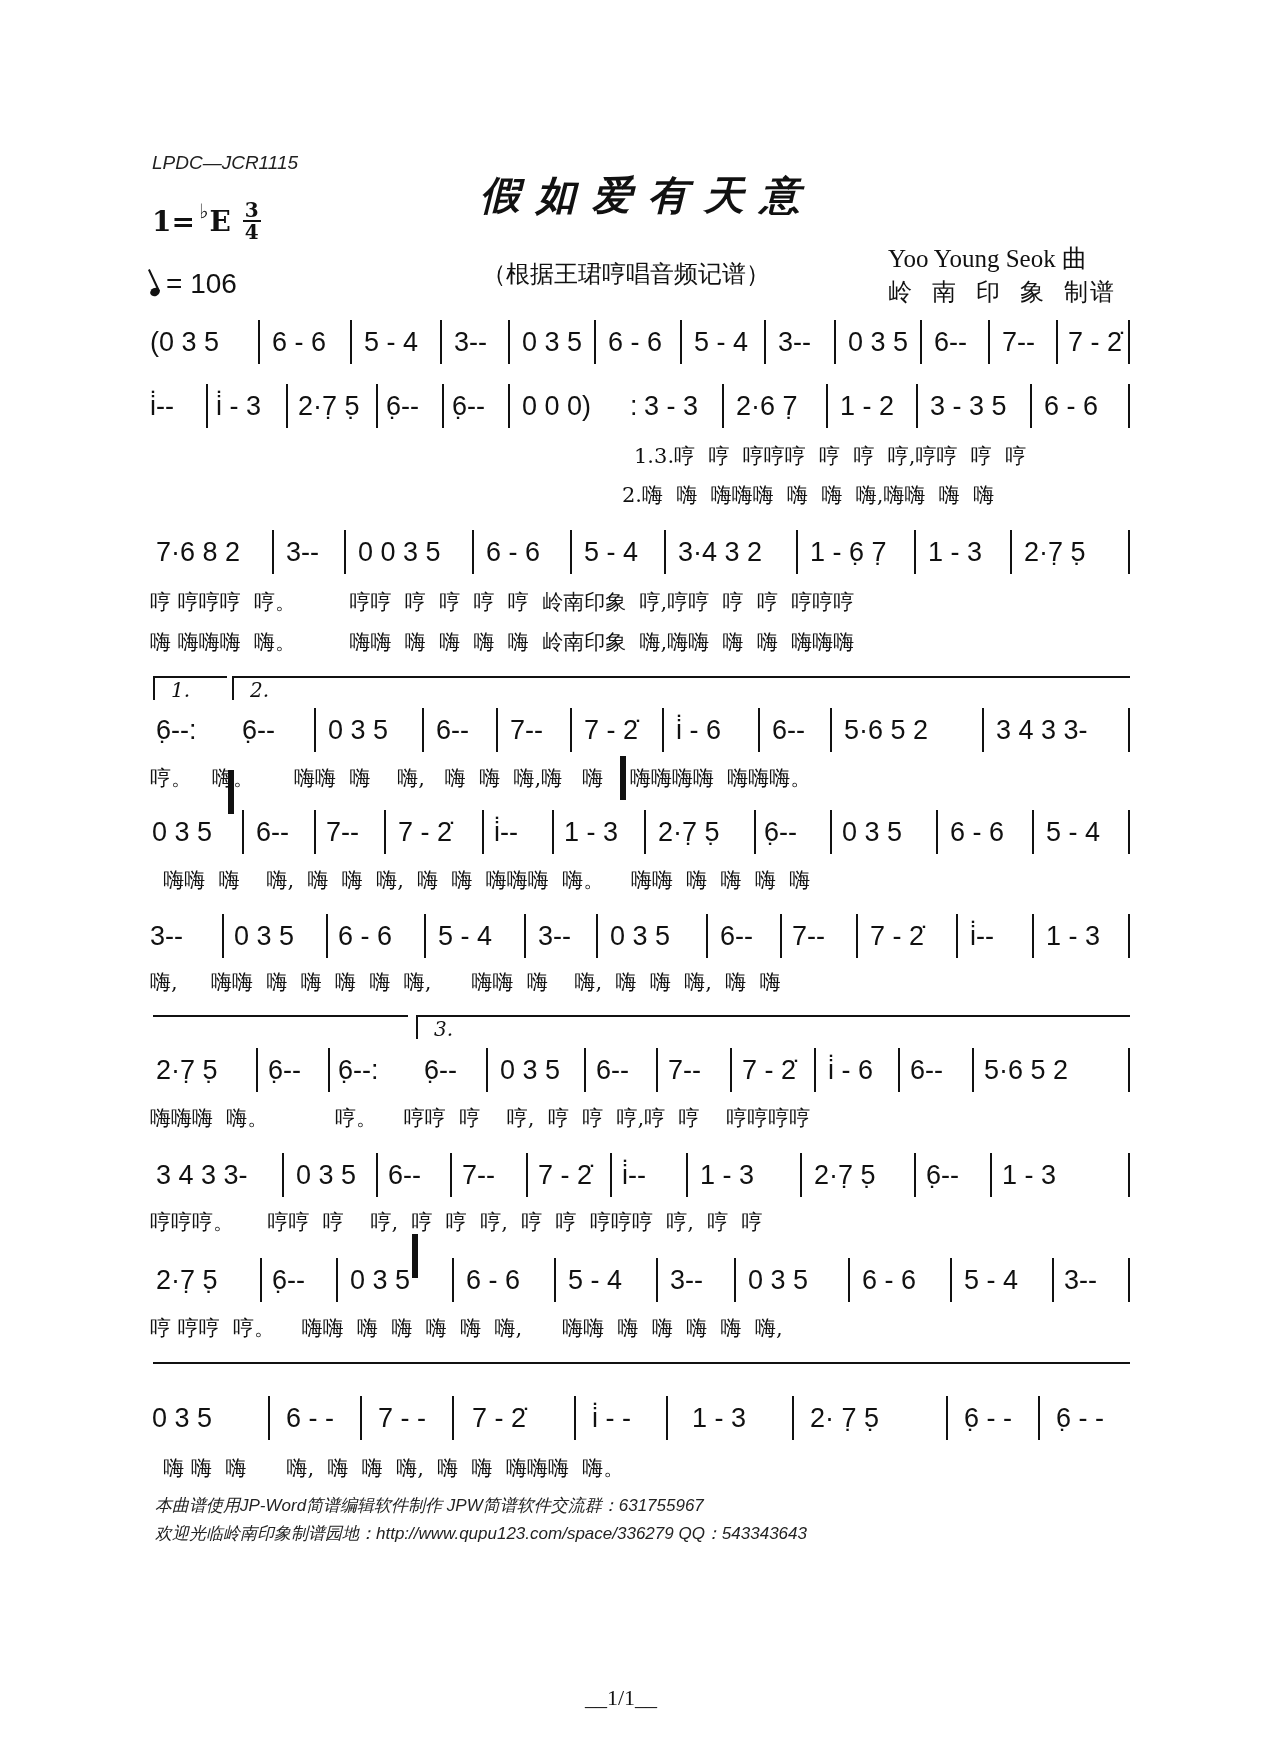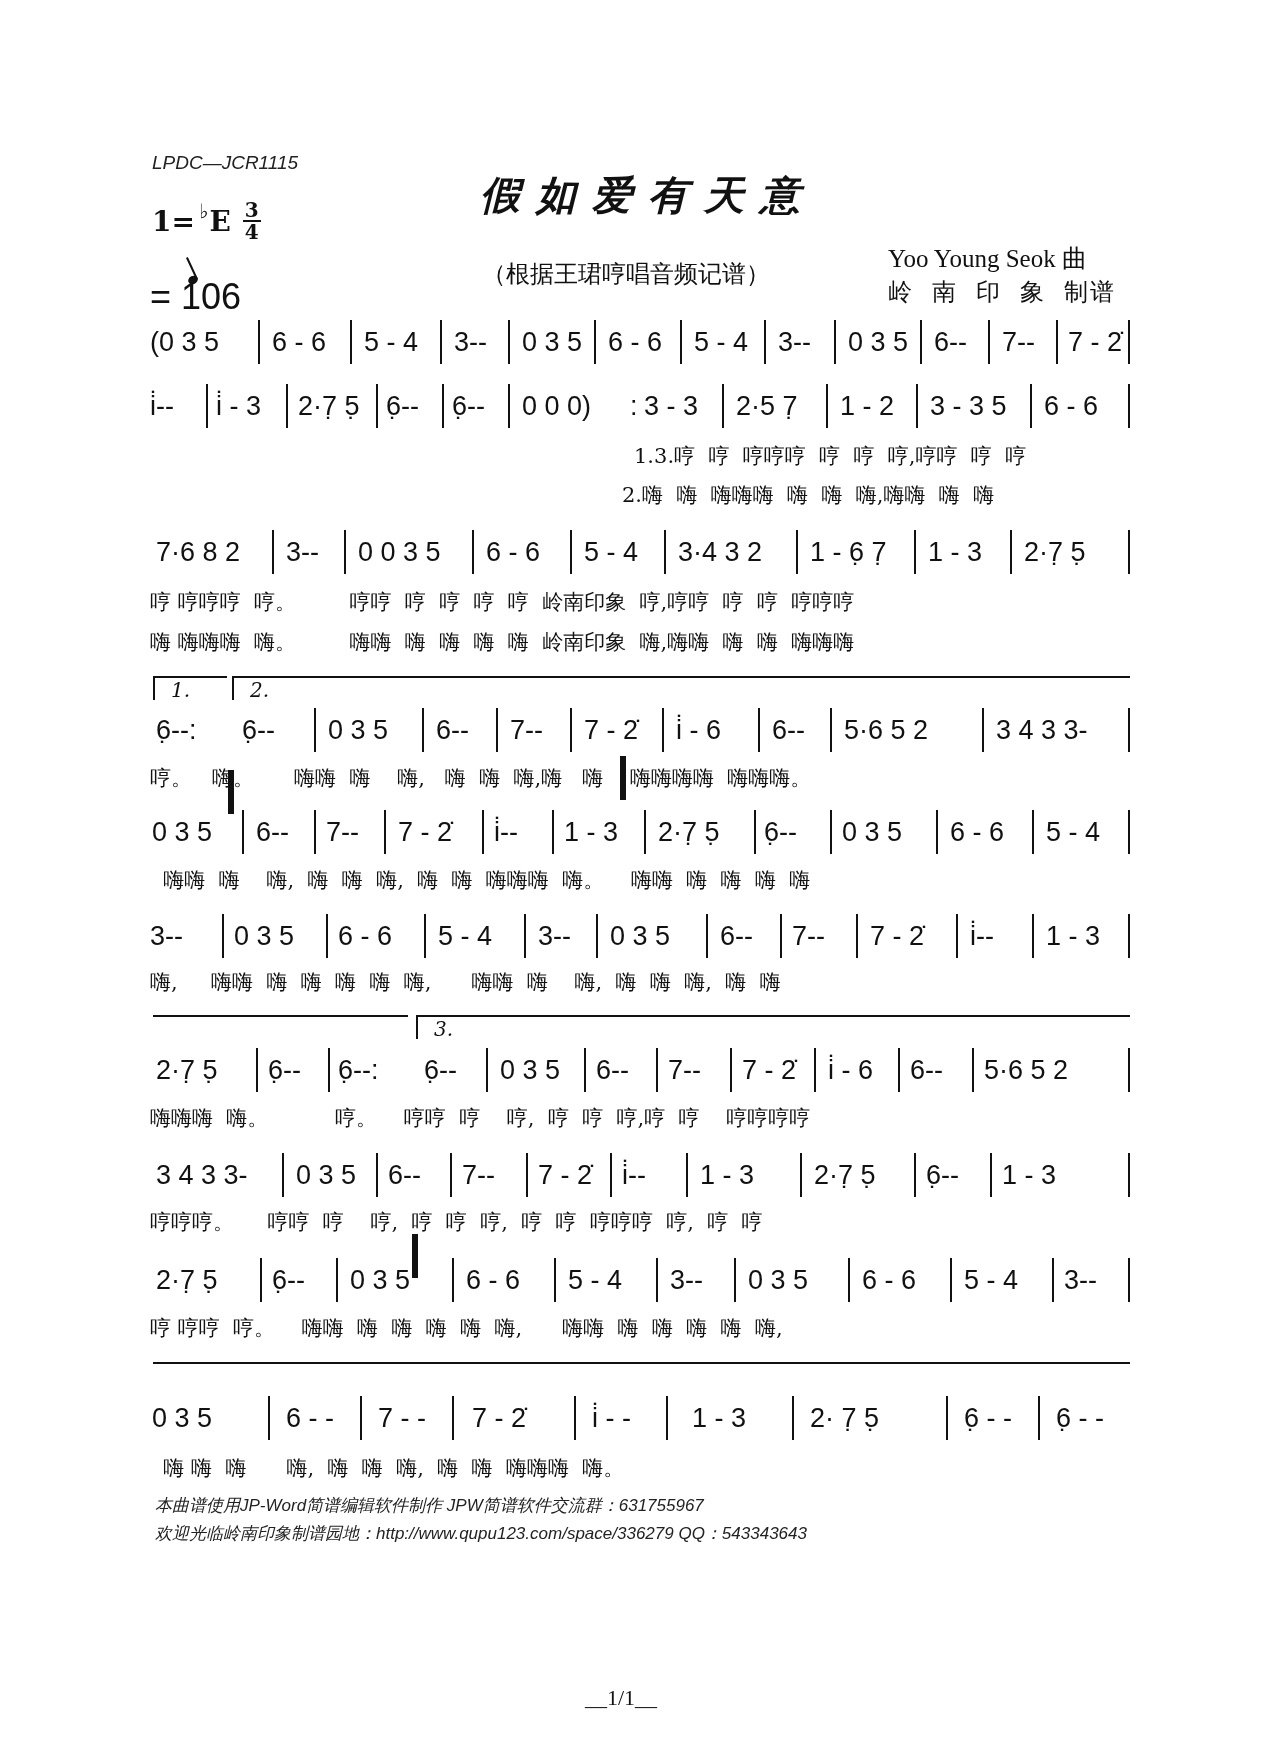--- a/index.html
+++ b/index.html
@@ -4,21 +4,21 @@
 <style>
   html,body{margin:0;padding:0;background:#fff;}
   body{width:1272px;height:1752px;position:relative;overflow:hidden;font-family:"Liberation Sans","DejaVu Sans",sans-serif;color:#111;}
   .abs{position:absolute;}
   .code{left:152px;top:152px;font-size:19px;font-style:italic;color:#222;}
   .title{left:480px;top:168px;font-family:"DejaVu Serif",serif;font-size:40px;letter-spacing:16px;font-weight:bold;font-style:italic;}
   .key{left:152px;top:200px;font-family:"DejaVu Serif",serif;font-size:28px;font-weight:bold;display:flex;align-items:center;}
   .key .flat{font-size:20px;position:relative;top:-10px;margin:0 1px 0 4px;font-weight:normal;}
   .frac{display:inline-flex;flex-direction:column;align-items:center;margin-left:12px;font-size:20px;line-height:20px;}
   .frac span:first-child{border-bottom:0;}
-  .tempo{left:150px;top:268px;font-size:36px;display:flex;align-items:center;flex-direction:column;}
+  .tempo{left:150px;top:268px;font-size:28px;display:flex;align-items:center;}
   .note-icon{display:inline-block;width:10px;height:8px;background:#111;border-radius:50%;transform:rotate(-25deg);position:relative;top:8px;margin-right:6px;}
   .note-icon::after{content:"";position:absolute;right:0;bottom:3px;width:2px;height:24px;background:#111;}
   .subtitle{left:482px;top:258px;font-size:24px;font-family:"DejaVu Serif",serif;}
   .composer{left:888px;top:242px;font-size:25px;font-family:"Liberation Serif",serif;}
   .arranger{left:888px;top:276px;font-size:24px;font-family:"DejaVu Serif",serif;letter-spacing:20px;}
   .arranger .tail{letter-spacing:2px;}
   .row{position:absolute;left:150px;width:980px;height:48px;font-size:27px;font-weight:normal;white-space:pre;}
   .m{position:absolute;top:0;height:44px;display:flex;align-items:center;}
   .bl{position:absolute;top:0;width:2px;height:44px;background:#111;}
   .lyr{position:absolute;left:150px;font-size:21px;font-family:"DejaVu Serif",serif;white-space:pre;}
@@ -88,21 +88,21 @@
   <span class="bl" style="left:226px"></span>
   <span class="m" style="left:236px">6̣--</span>
   <span class="bl" style="left:292px"></span>
   <span class="m" style="left:302px">6̣--</span>
   <span class="bl" style="left:358px"></span>
   <span class="m" style="left:372px">0 0 0)</span>
   <span class="dbl" style="left:470px"></span>
   <span class="m" style="left:480px">:</span>
   <span class="m" style="left:494px">3 - 3</span>
   <span class="bl" style="left:572px"></span>
-  <span class="m" style="left:586px">2·5 7̣</span>
+  <span class="m" style="left:586px">2·6 7̣</span>
   <span class="bl" style="left:676px"></span>
   <span class="m" style="left:690px">1 - 2</span>
   <span class="bl" style="left:766px"></span>
   <span class="m" style="left:780px">3 - 3 5</span>
   <span class="bl" style="left:880px"></span>
   <span class="m" style="left:894px">6 - 6</span>
   <span class="bl" style="left:978px"></span>
 </div>
 <div class="lyr" style="top:442px;left:634px">1.3.哼  哼  哼哼哼  哼  哼  哼,哼哼  哼  哼</div>
 <div class="lyr" style="top:481px;left:622px">2.嗨  嗨  嗨嗨嗨  嗨  嗨  嗨,嗨嗨  嗨  嗨</div>

